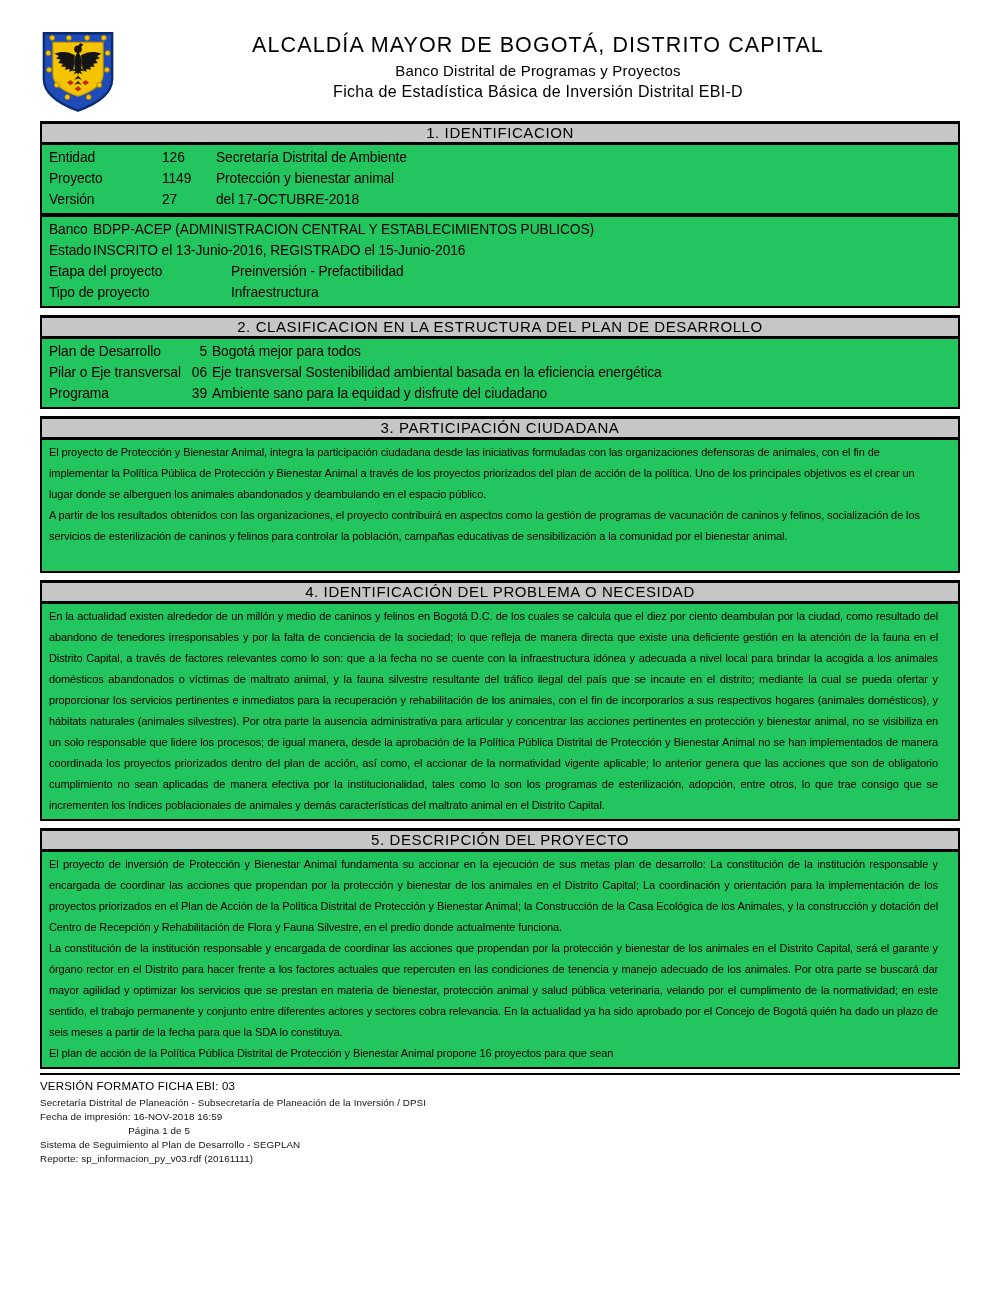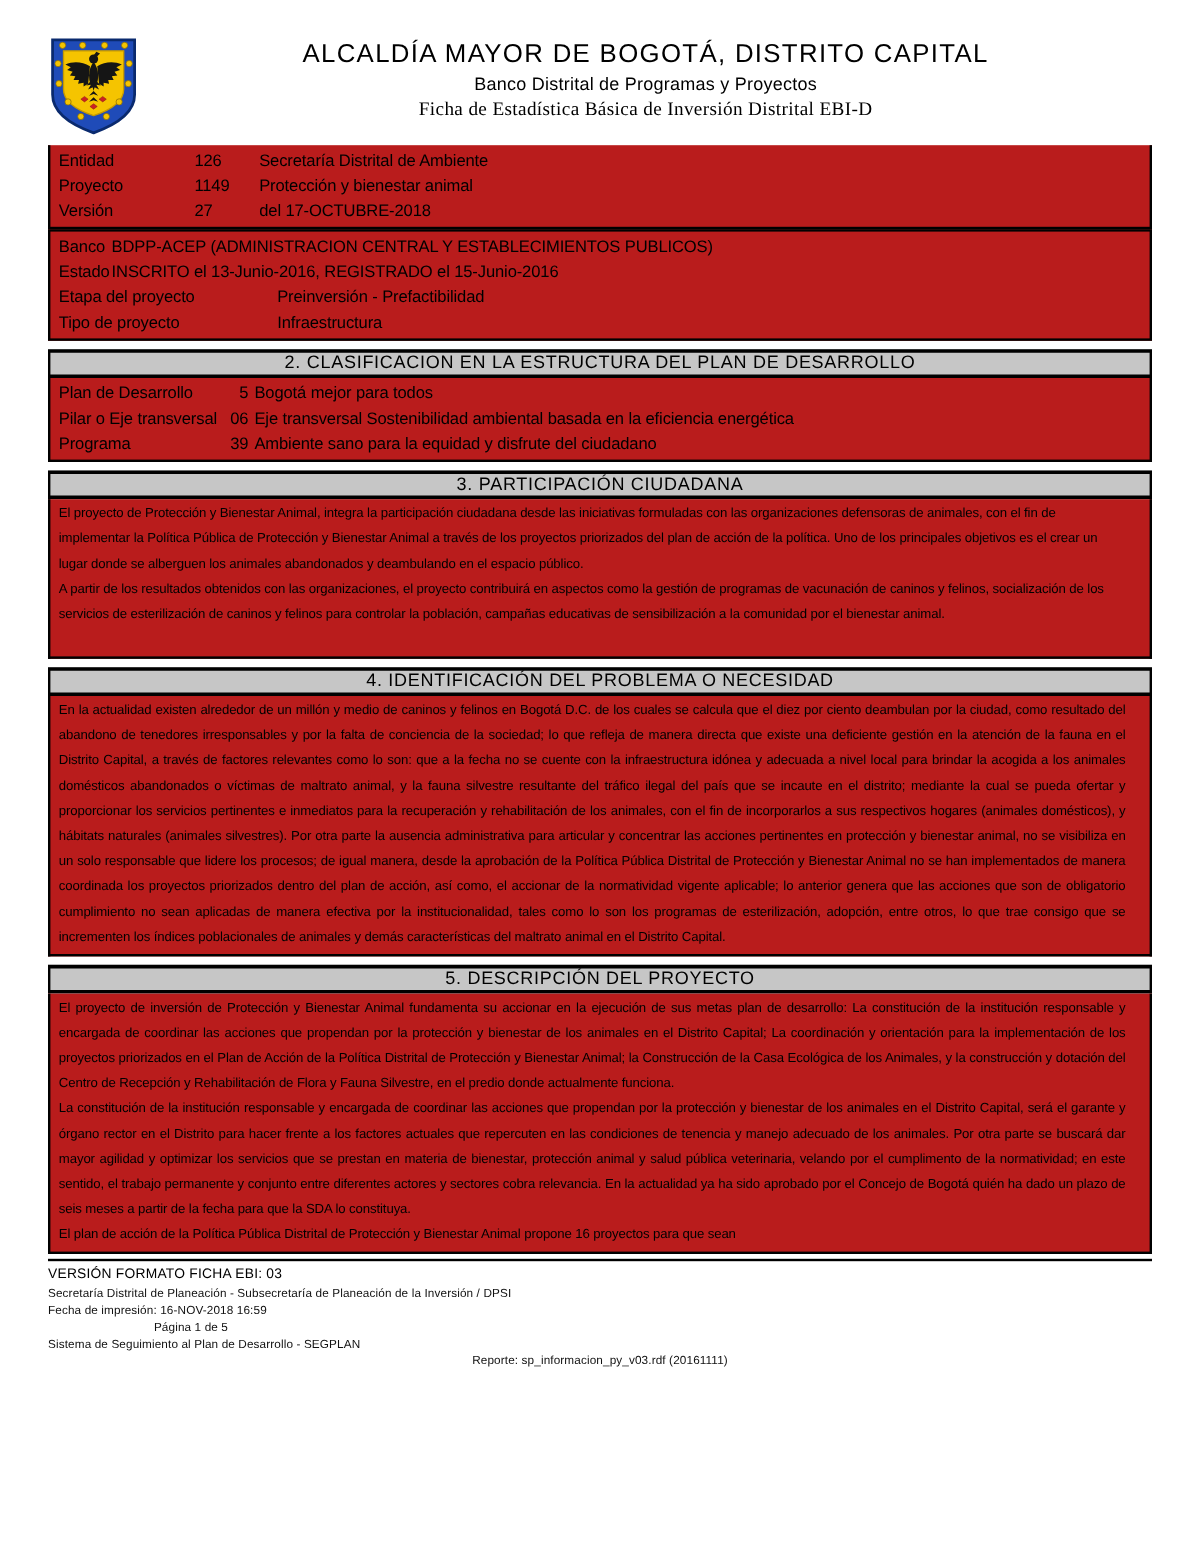--- a/index.html
+++ b/index.html
@@ -6,27 +6,27 @@
   body{width:1000px;height:1294px;overflow:hidden;
        font-family:"Liberation Sans","DejaVu Sans",sans-serif;color:#000;}
   .doc{width:1000px;height:1294px;box-sizing:border-box;padding:26px 40px 0 40px;position:relative;}
 
   
   .hdr{display:flex;align-items:flex-start;margin-bottom:6px;}
   .logo{width:76px;height:84px;flex:0 0 76px;margin-top:4px;}
   .hdr-text{flex:1;text-align:center;padding-top:6px;}
   .t1{font-size:21.5px;letter-spacing:1.1px;line-height:1.25;}
   .t2{font-size:15px;letter-spacing:.2px;margin-top:3px;}
-  .t3{font-size:16px;letter-spacing:.3px;margin-top:4px;font-family:Liberation Serif, serif;}
+  .t3{font-size:16px;letter-spacing:.3px;margin-top:4px;}
 
   
   .sec{margin-top:7px;}
   .bar{background:#c6c6c6;border:2px solid #000;border-top-width:3px;border-bottom-width:3px;
        text-align:center;font-size:15px;letter-spacing:.6px;line-height:17px;padding:0 0 1px 0;}
-  .box{border:2px solid #000;border-top:none;background:#b91c1c;padding:2px 20px 3px 7px;
+  .box{border:2px solid #000;border-top:none;background:#22c55e;padding:2px 20px 3px 7px;
        font-size:13.8px;line-height:21px;letter-spacing:-.1px;}
   .box-join{border-top:2px solid #000;}
   .frow{display:flex;align-items:flex-start;}
   .lab1{width:113px;flex:0 0 113px;}
   .num1{width:45px;flex:0 0 45px;}
   .txt1{margin-left:9px;flex:1;}
   .lab2-sm{width:44px;flex:0 0 44px;}
   .lab2-lg{width:182px;flex:0 0 182px;}
   .val2{flex:1;}
   .lab3{width:132px;flex:0 0 132px;}
@@ -37,21 +37,21 @@
   .just .para{text-align:justify;}
   .pad-bottom{padding-bottom:24px;}
 
   
   .footer{margin-top:4px;}
   .f-rule{height:2px;background:#000;margin-top:3px;}
   .f-version{font-size:11.5px;letter-spacing:.2px;margin:5px 0 4px 0;}
   .f-row{display:flex;font-size:9.8px;line-height:14px;color:#111;letter-spacing:.1px;flex-direction:column;}
   .f-left{flex:1;}
   .f-page{margin-left:58px;width:92px;text-align:right;}
-  .f-right{text-align:center;}
+  .f-right{text-align:left;}
 </style>
 </head>
 <body>
 
 <div class="doc">
 
   <header class="hdr">
     <div class="logo">
       <svg viewBox="0 0 100 110" width="76" height="84" aria-hidden="true">
 
@@ -91,20 +91,21 @@
       </svg>
     </div>
     <div class="hdr-text">
       <div class="t1">ALCALDÍA MAYOR DE BOGOTÁ, DISTRITO CAPITAL</div>
       <div class="t2">Banco Distrital de Programas y Proyectos</div>
       <div class="t3">Ficha de Estadística Básica de Inversión Distrital EBI-D</div>
     </div>
   </header>
 
   <section class="sec">
+    <div class="bar">1. IDENTIFICACION</div>
     <div class="box">
       <div class="frow">
         <span class="lab1">Entidad</span>
         <span class="num1">126</span>
         <span class="txt1">Secretaría Distrital de Ambiente</span>
       </div>
       <div class="frow">
         <span class="lab1">Proyecto</span>
         <span class="num1">1149</span>
         <span class="txt1">Protección y bienestar animal</span>

